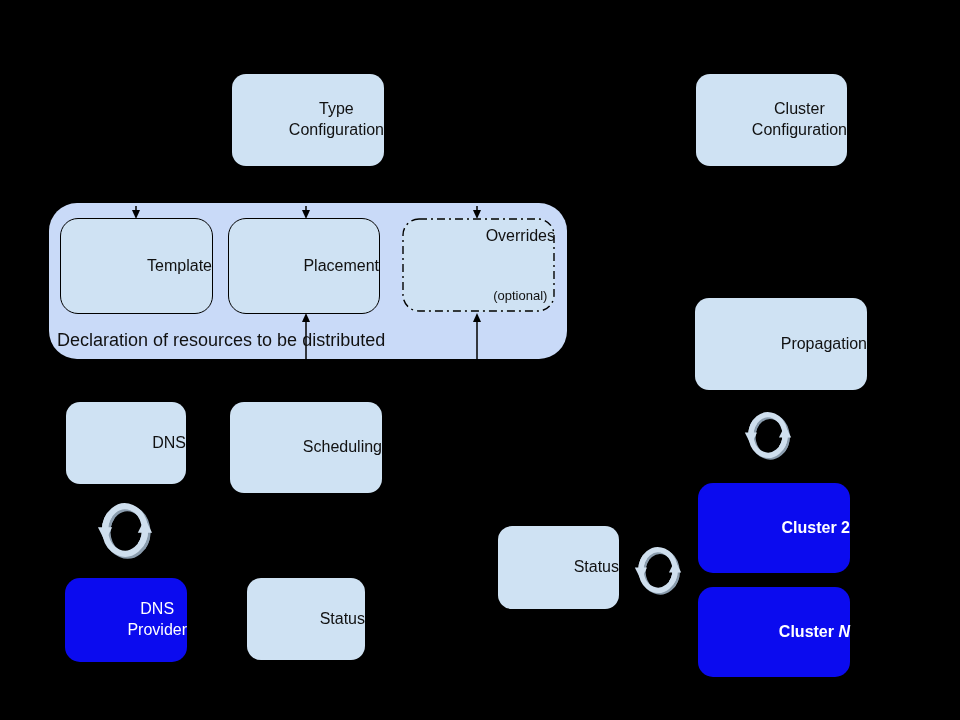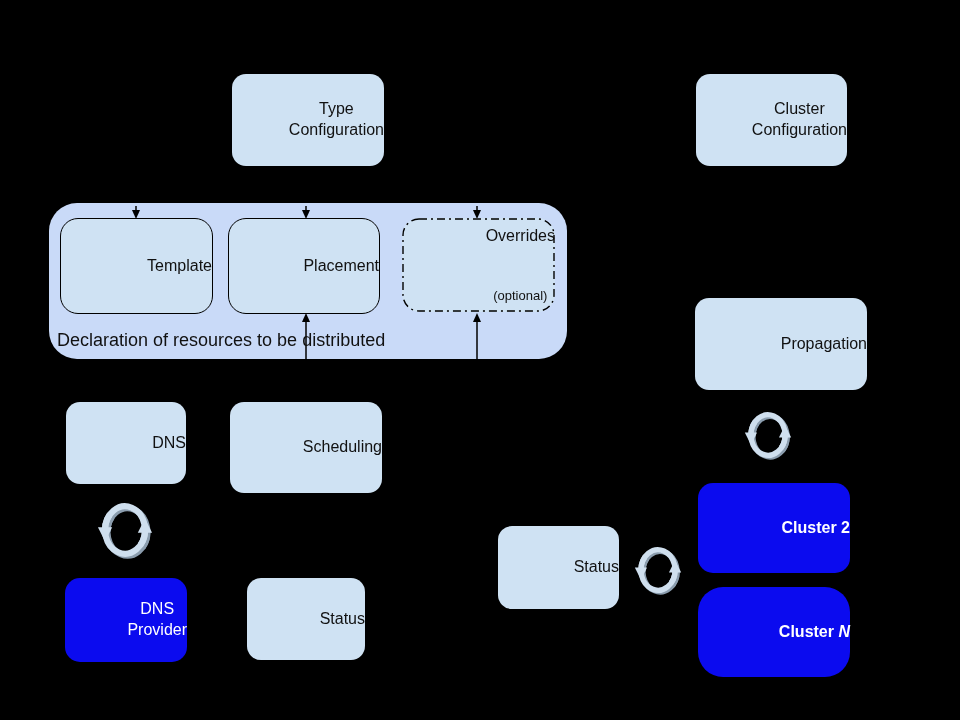--- a/index.html
+++ b/index.html
@@ -151,17 +151,17 @@
   </div>
 
   <svg class="sync" style="left:632px;top:533px;" width="52" height="74" viewBox="0 0 64 80">
       <use href="#syncicon"></use>
     </svg>
 
   <div class="box blue bold" style="left:698px;top:483px;width:152px;height:90px;border-radius:15px;">
     <span class="lbl">Cluster 2</span>
   </div>
 
-  <div class="box blue bold" style="left:698px;top:587px;width:152px;height:90px;border-radius:25px;">
+  <div class="box blue bold" style="left:698px;top:587px;width:152px;height:90px;border-radius:15px;">
     <span class="lbl"><span class="pre">Cluster </span><span class="suffix-italic">N</span></span>
   </div>
 
 </div>
 
 </body></html>

